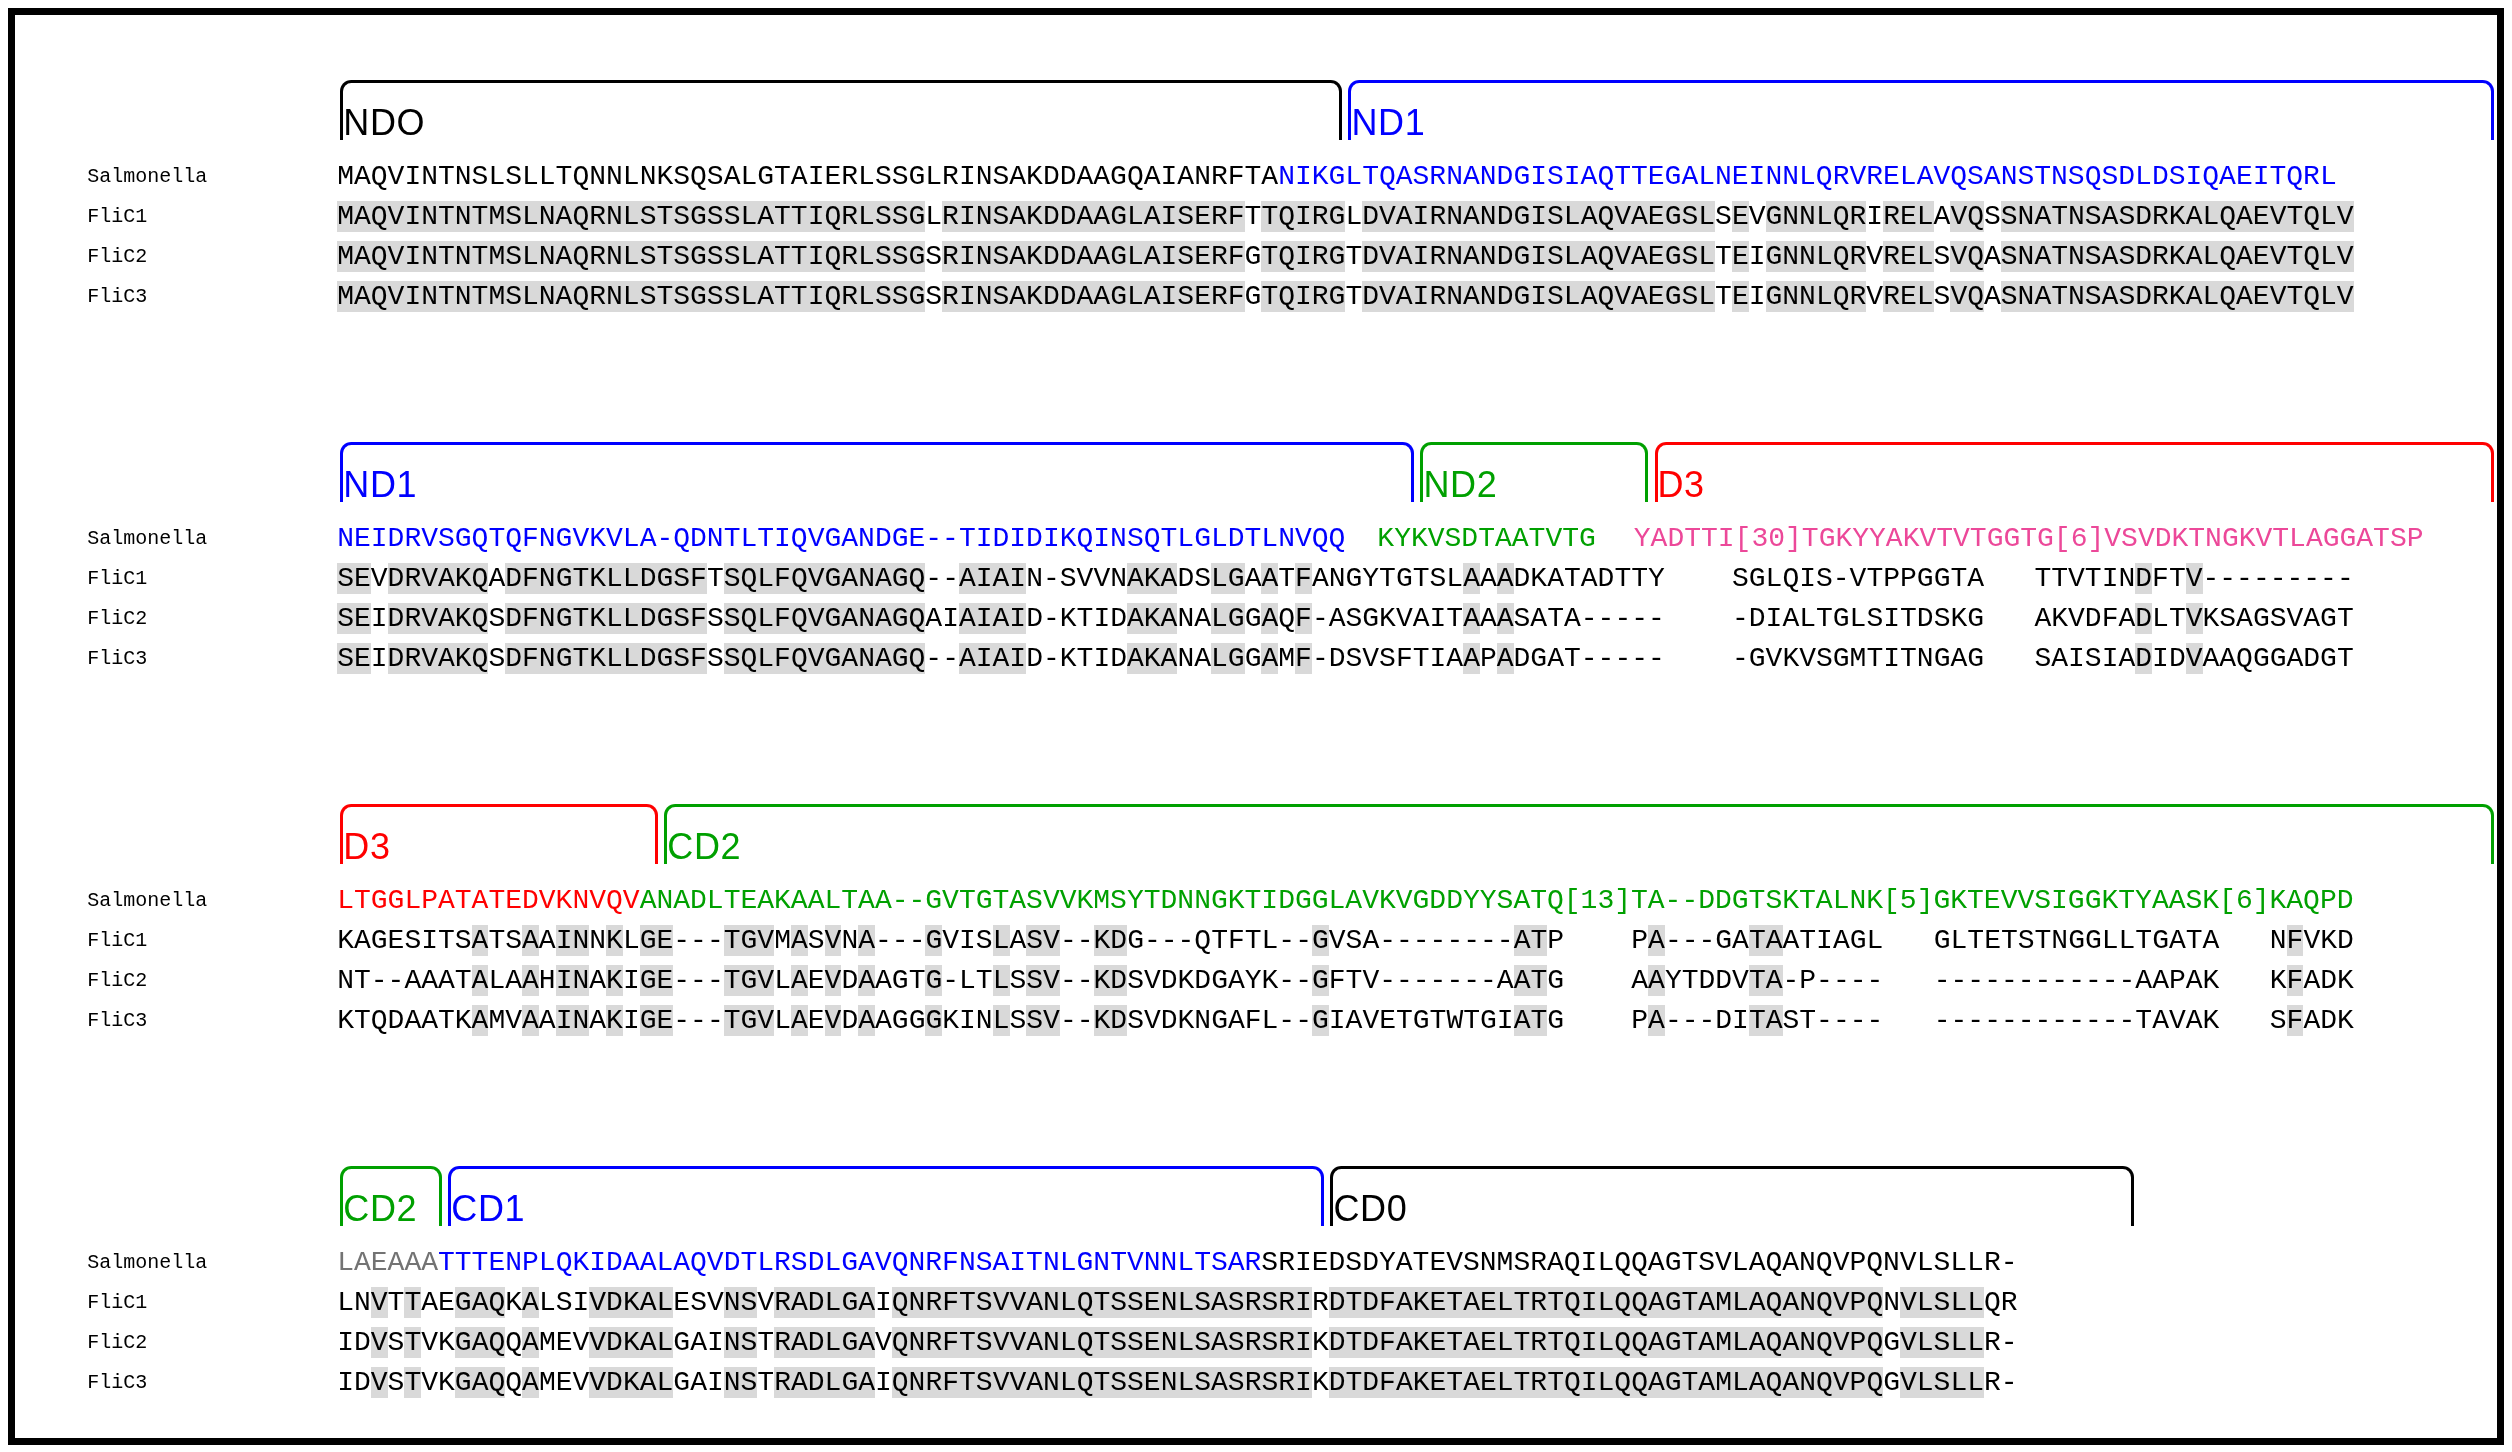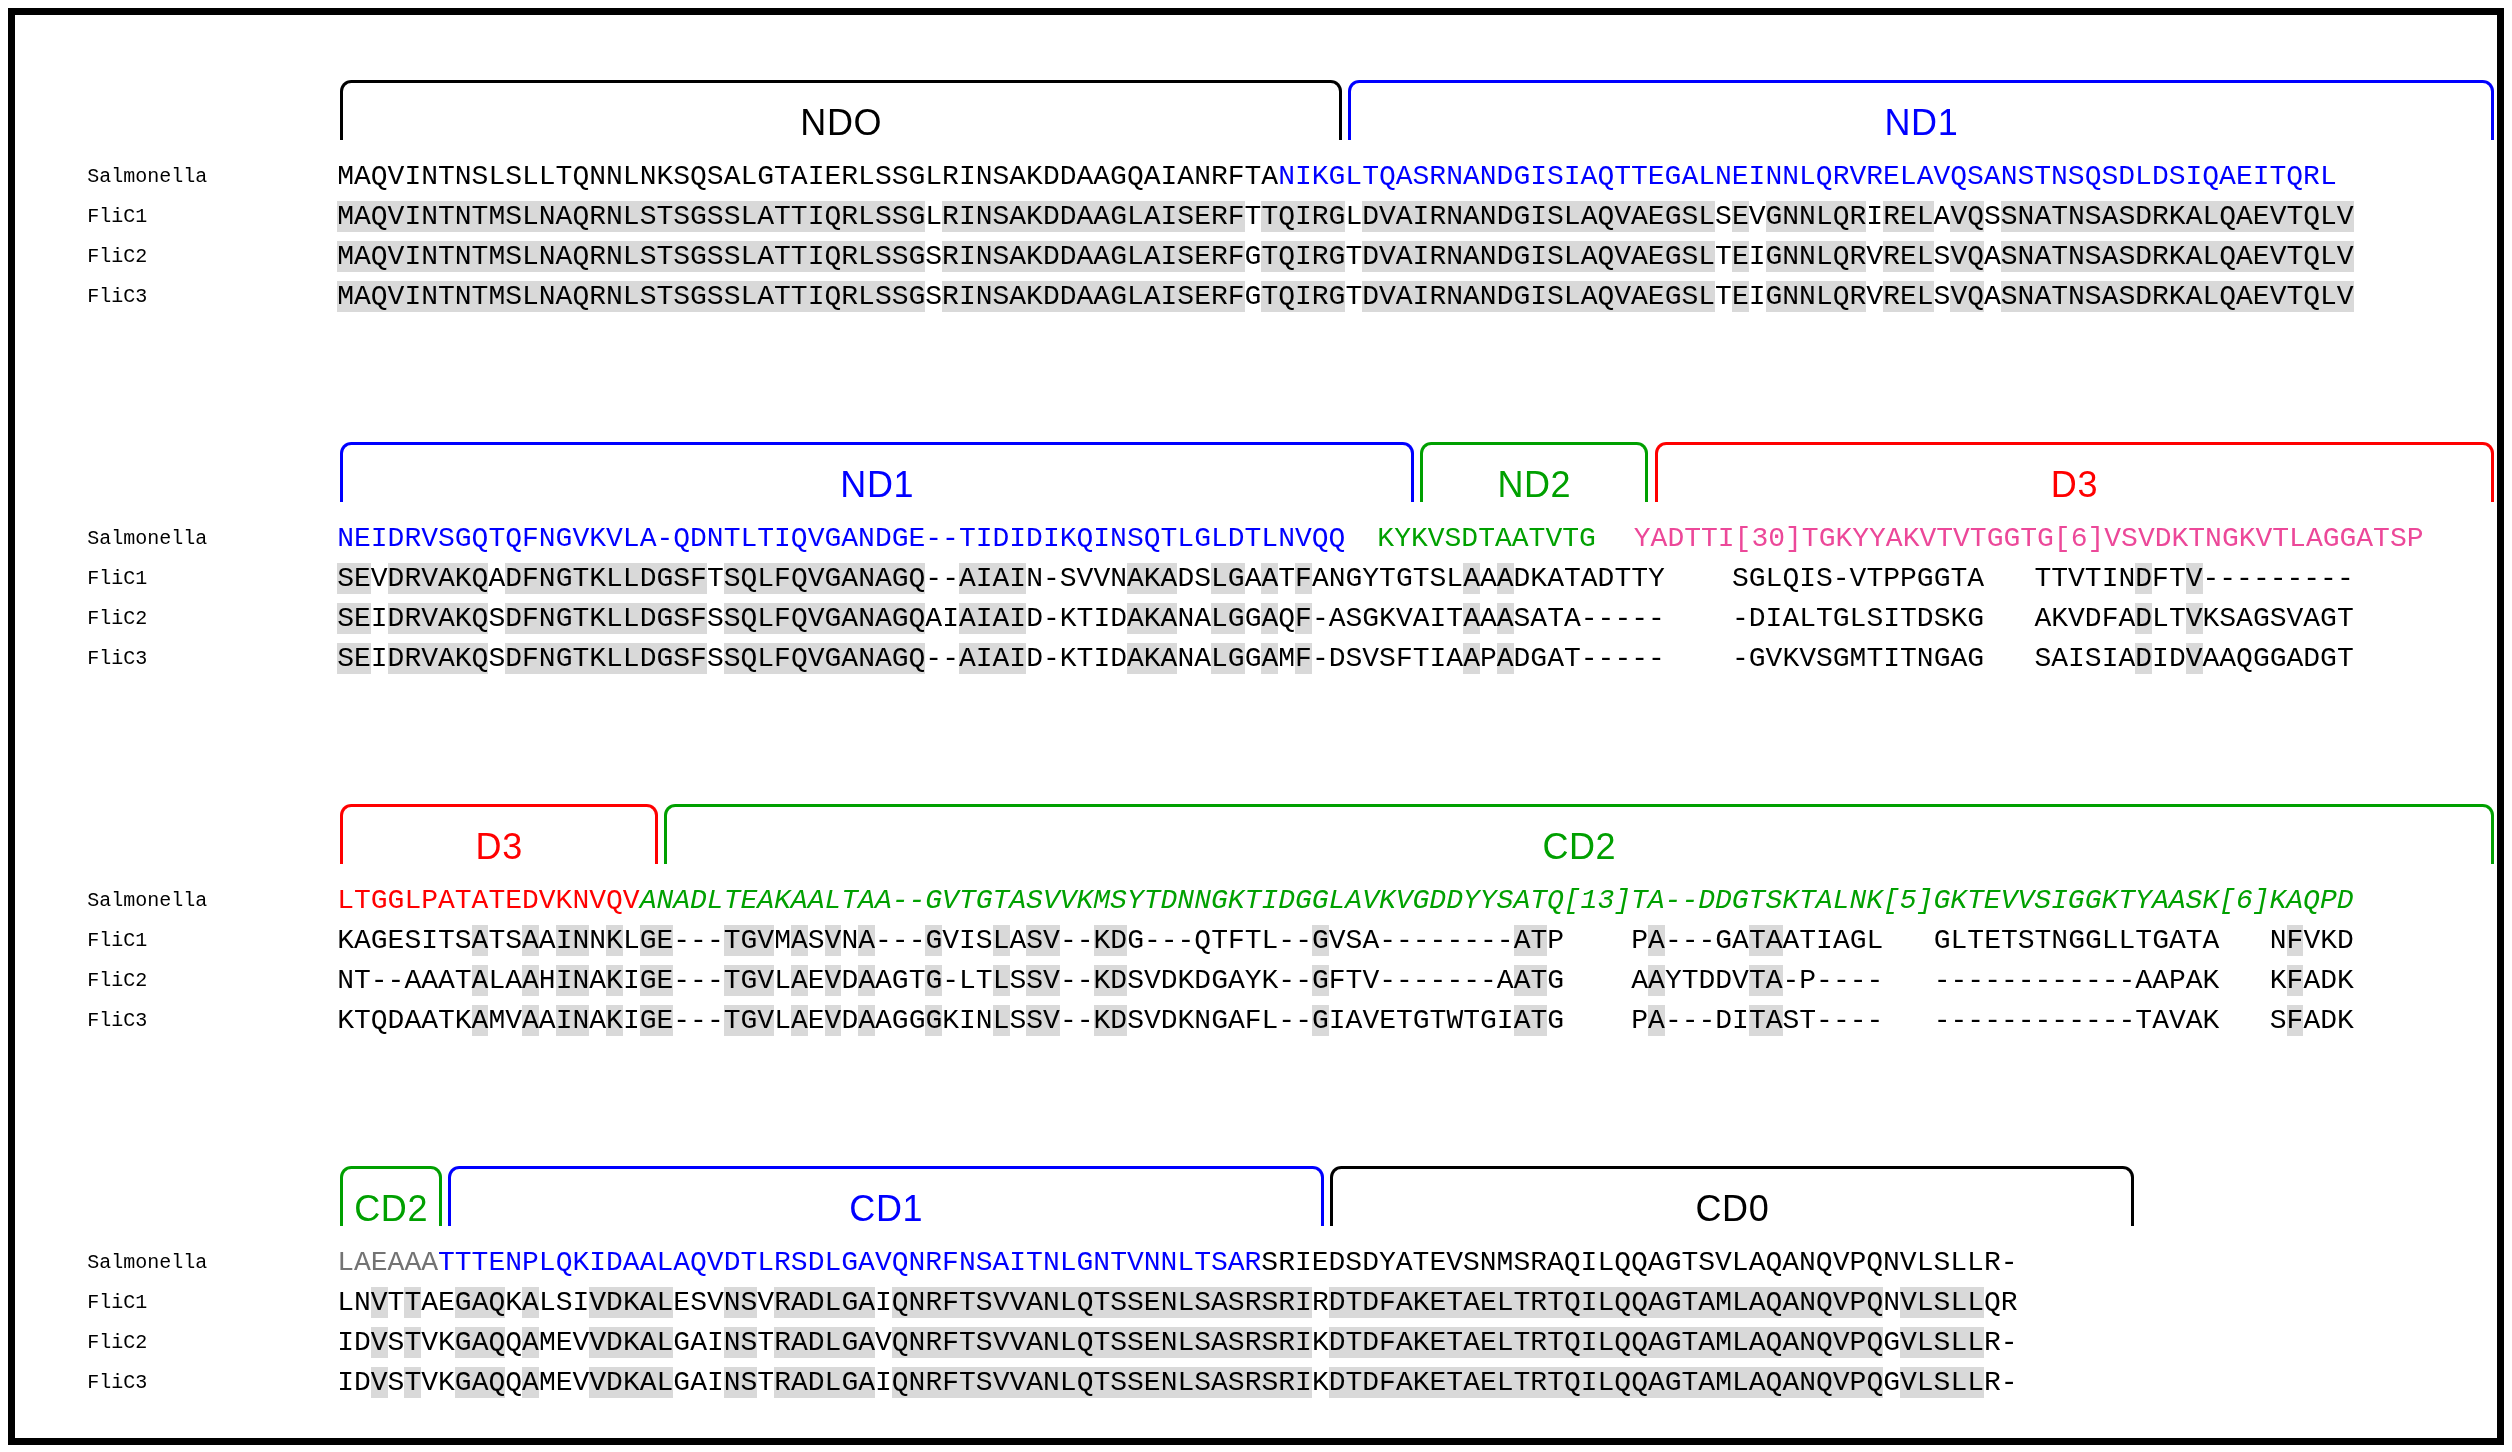--- a/index.html
+++ b/index.html
@@ -18,21 +18,21 @@
   .bracket-layer {
     position:relative; height:77px; margin-left:322px;
     font-family:"Liberation Mono", monospace; font-size:30px;
   }
   .bracket {
     position:absolute; top:0; height:60px; box-sizing:border-box;
     border-style:solid; border-width:3.8px 3.8px 0 3.8px;
     border-radius:11.3px 11.3px 0 0;
   }
   .bracket-label {
-    position:absolute; left:0; right:0; top:19px; text-align:center;
+    position:absolute; left:0; right:0; top:19px; 
     font-family:"Liberation Sans", sans-serif; font-size:36px;
     white-space:nowrap; letter-spacing:0.6px;
   }
   .seq-row { display:flex; height:40px; line-height:40px; align-items:center; }
   .row-label {
     width:322px; box-sizing:border-box; padding-left:72px;
     font-family:"Liberation Mono", monospace; font-size:20px; color:#000000;
     white-space:nowrap; flex:0 0 auto;
   }
   .seq {
@@ -106,21 +106,21 @@
           <div class="bracket-layer">
             <div class="bracket" style="left: calc(0ch + 3.1px); width: calc(18ch - 6.3px); border-color: rgb(255, 0, 0);">
               <span class="bracket-label" style="color: rgb(255, 0, 0);">D3</span>
             </div>
             <div class="bracket" style="left: calc(18ch + 3.1px); width: calc(102ch - 6.3px); border-color: rgb(0, 160, 0);">
               <span class="bracket-label" style="color: rgb(0, 160, 0);">CD2</span>
             </div>
           </div>
           <div class="seq-row">
             <span class="row-label">Salmonella</span>
-            <span class="seq"><span style="color: rgb(255, 0, 0);">LTGGLPATATEDVKNVQV</span><span style="color: rgb(0, 160, 0); font-style: italic;">ANADLTEAKAALTAA--GVTGTASVVKMSYTDNNGKTIDGGLAVKVGDDYYSATQ[13]TA--DDGTSKTALNK[5]GKTEVVSIGGKTYAASK[6]KAQPD</span></span>
+            <span class="seq"><span style="color: rgb(255, 0, 0);">LTGGLPATATEDVKNVQV</span><span style="color: rgb(0, 160, 0);">ANADLTEAKAALTAA--GVTGTASVVKMSYTDNNGKTIDGGLAVKVGDDYYSATQ[13]TA--DDGTSKTALNK[5]GKTEVVSIGGKTYAASK[6]KAQPD</span></span>
           </div>
           <div class="seq-row">
             <span class="row-label">FliC1</span>
             <span class="seq"><span>KAGESITS</span><span class="hl">A</span><span>TS</span><span class="hl">A</span><span>A</span><span class="hl">IN</span><span>N</span><span class="hl">K</span><span>L</span><span class="hl">GE</span><span>---</span><span class="hl">TGV</span><span>M</span><span class="hl">A</span><span>S</span><span class="hl">V</span><span>N</span><span class="hl">A</span><span>---</span><span class="hl">G</span><span>VIS</span><span class="hl">L</span><span>A</span><span class="hl">SV</span><span>--</span><span class="hl">KD</span><span>G---QTFTL--</span><span class="hl">G</span><span>VSA--------</span><span class="hl">AT</span><span>P    P</span><span class="hl">A</span><span>---GA</span><span class="hl">TA</span><span>ATIAGL   GLTETSTNGGLLTGATA   N</span><span class="hl">F</span><span>VKD</span></span>
           </div>
           <div class="seq-row">
             <span class="row-label">FliC2</span>
             <span class="seq"><span>NT--AAAT</span><span class="hl">A</span><span>LA</span><span class="hl">A</span><span>H</span><span class="hl">IN</span><span>A</span><span class="hl">K</span><span>I</span><span class="hl">GE</span><span>---</span><span class="hl">TGV</span><span>L</span><span class="hl">A</span><span>E</span><span class="hl">V</span><span>D</span><span class="hl">A</span><span>AGT</span><span class="hl">G</span><span>-LT</span><span class="hl">L</span><span>S</span><span class="hl">SV</span><span>--</span><span class="hl">KD</span><span>SVDKDGAYK--</span><span class="hl">G</span><span>FTV-------A</span><span class="hl">AT</span><span>G    A</span><span class="hl">A</span><span>YTDDV</span><span class="hl">TA</span><span>-P----   ------------AAPAK   K</span><span class="hl">F</span><span>ADK</span></span>
           </div>
           <div class="seq-row">

